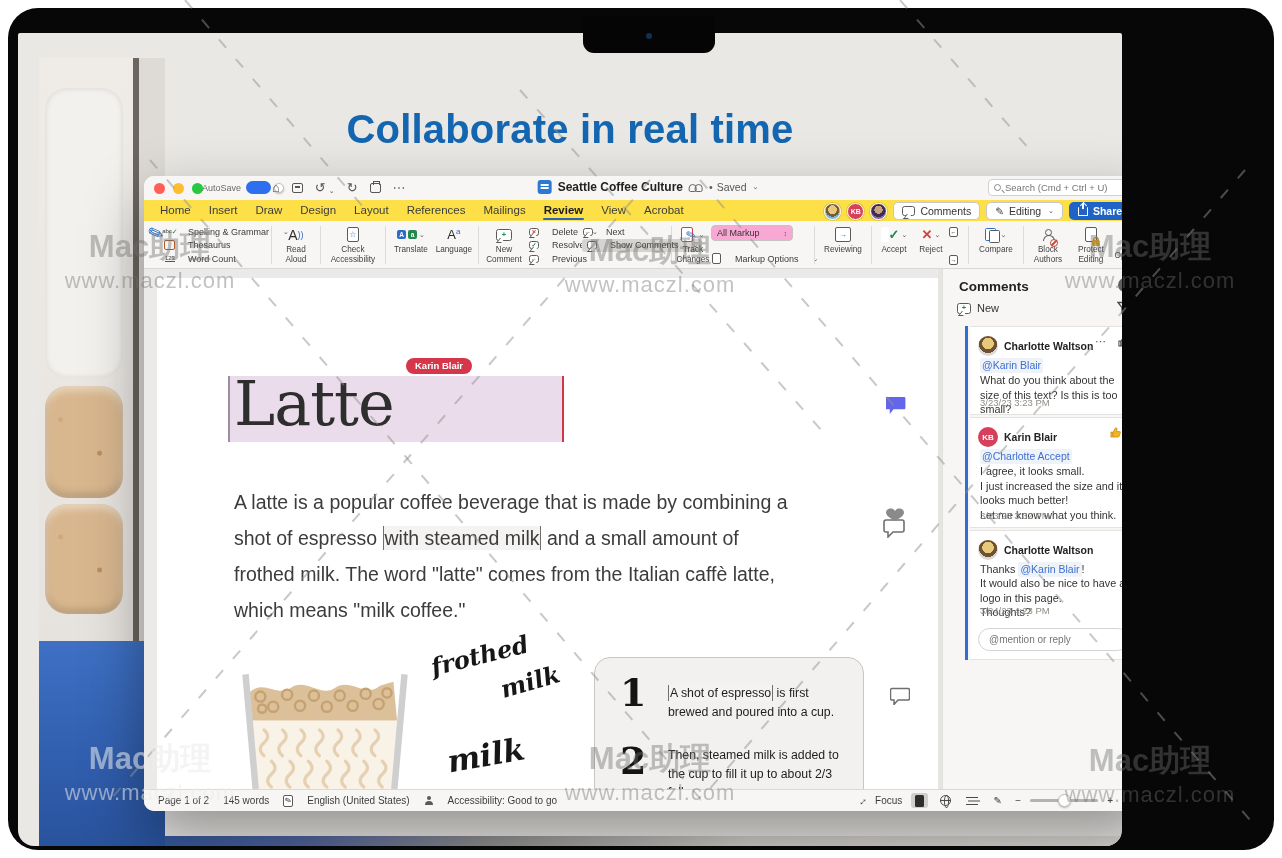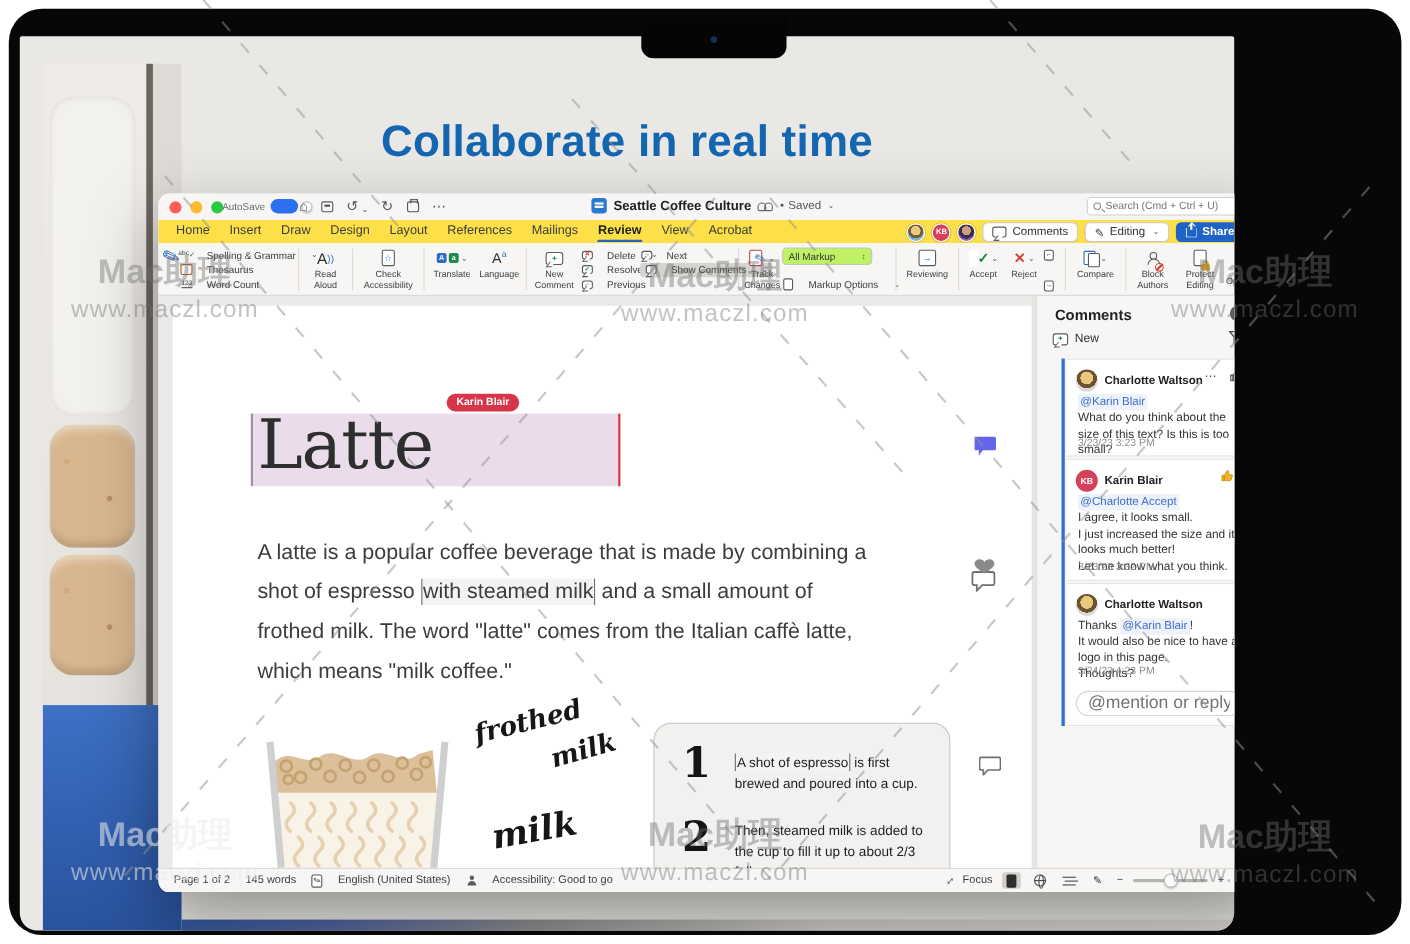--- a/index.html
+++ b/index.html
@@ -106,21 +106,21 @@
   .selpill { background:#d6d4d0; border-radius:3px; padding:0 4px; }
   .grn{color:#1f8a4c} .red{color:#d04437} .blu{color:#2b6cc4}
   .bigpen { font-size:19px; color:#2b6cc4; transform:rotate(-20deg); }
   .tile { width:9px; height:9px; border-radius:2px; font-size:6.5px; font-weight:700; color:#fff; display:flex; align-items:center; justify-content:center; }
   .pagico { width:12px; height:15px; border:1.3px solid #5a5a5a; border-radius:2px; position:relative; background:#fff; display:flex; align-items:center; justify-content:center; font-size:8px; }
   .lockico { position:absolute; right:-3px; bottom:-2px; width:8px; height:6px; background:#e6a817; border-radius:1.5px; }
   .lockico::before { content:""; position:absolute; left:1.4px; top:-3.4px; width:3.6px; height:3.4px; border:1.4px solid #c98f0f; border-bottom:none; border-radius:3px 3px 0 0; }
   .noico { position:absolute; right:-4px; bottom:-3px; width:8px; height:8px; border:1.6px solid #d04437; border-radius:50%; background:rgba(255,255,255,.7); }
   .noico::before { content:""; position:absolute; left:-0.5px; top:2.4px; width:8px; height:1.6px; background:#d04437; transform:rotate(-45deg); }
   .relw { position:relative; }
-  .mselect { width:82px; height:16px; border:1px solid #c6c4c0; border-radius:4px; background:#bef264; display:flex; align-items:center; justify-content:space-between; padding:0 5px; font-size:9px; color:#333; }
+  .mselect { width:82px; height:16px; border:1px solid #c6c4c0; border-radius:4px; background:#f9a8d4; display:flex; align-items:center; justify-content:space-between; padding:0 5px; font-size:9px; color:#333; }
   .cmp { width:13px; height:13px; position:relative; }
   .cmp::before { content:""; position:absolute; left:0; top:0; width:9px; height:11px; border:1.3px solid #2b6cc4; border-radius:1.5px; background:#fff; }
   .cmp::after { content:""; position:absolute; left:4px; top:2.4px; width:9px; height:11px; border:1.3px solid #5a5a5a; border-radius:1.5px; background:#fff; }
   .pico { position:relative; width:12px; height:12px; }
   .pico::before { content:""; position:absolute; left:3.4px; top:0; width:5px; height:5px; border:1.4px solid #5a5a5a; border-radius:50%; }
   .pico::after { content:""; position:absolute; left:1px; top:6px; width:10px; height:5px; border:1.4px solid #5a5a5a; border-bottom:none; border-radius:6px 6px 0 0; }
 
   
   .docarea { position:absolute; left:0; top:93px; width:100%; height:520px; background:#eceae8; overflow:hidden; }
   .page { position:absolute; left:13px; top:9px; width:781px; bottom:0; background:#fff; }
@@ -151,21 +151,21 @@
   .cavatar { position:absolute; left:8px; top:9px; width:20px; height:20px; border-radius:50%; }
   .cavatar.photo { background:radial-gradient(circle at 50% 38%, #e8c87a 0 36%, #6e5130 37% 58%, #d8d8d8 59%); }
   .cavatar.kb { background:#d6405a; color:#fff; font-size:8px; font-weight:700; display:flex; align-items:center; justify-content:center; }
   .cname { position:absolute; left:34px; top:13px; font-size:10.5px; font-weight:700; color:#222; }
   .cmore { position:absolute; right:30px; top:8px; font-size:11px; color:#555; letter-spacing:1px; }
   .cthumb { position:absolute; right:8px; top:9px; display:flex; align-items:center; gap:3px; font-size:9.5px; font-weight:700; color:#333; }
   .cmention { display:inline-block; font-size:10.5px; color:#3f6fd0; background:#eef2f9; border-radius:2px; padding:0 2px; }
   .cbody { position:absolute; left:10px; right:6px; font-size:10.8px; line-height:14.5px; color:#333; white-space:pre-line; }
   .ctime { position:absolute; left:10px; font-size:9.5px; color:#918d88; }
   .reply { position:absolute; left:8px; right:8px; height:23px; border:1px solid #d6d4d1; border-radius:12px; background:#fff; display:flex; align-items:center; padding:0 10px; }
-  .reply input { border:none; outline:none; width:100%; font-size:16px; color:#555; background:transparent; }
+  .reply input { border:none; outline:none; width:100%; font-size:10px; color:#555; background:transparent; }
 
   
   .statusbar { position:absolute; left:0; bottom:0; width:100%; height:22px; background:#f7f6f4; border-top:1px solid #dbd9d6; display:flex; align-items:center; font-size:10px; color:#3d3d3d; }
   .sb-l { display:flex; align-items:center; }
   .sb-l > * { margin-left:14px; }
   .sb-r { margin-left:auto; display:flex; align-items:center; gap:9px; padding-right:10px; }
   .rot45 { display:inline-block; transform:rotate(45deg); font-size:11px; }
   .sbico { width:17px; height:15px; display:flex; align-items:center; justify-content:center; border-radius:3px; font-size:10px; color:#3a3a3a; }
   .sbico.sel { background:#d2d0cd; }
   .pageglyph { width:9px; height:12px; background:#2e2e2e; border-radius:1.5px; }

